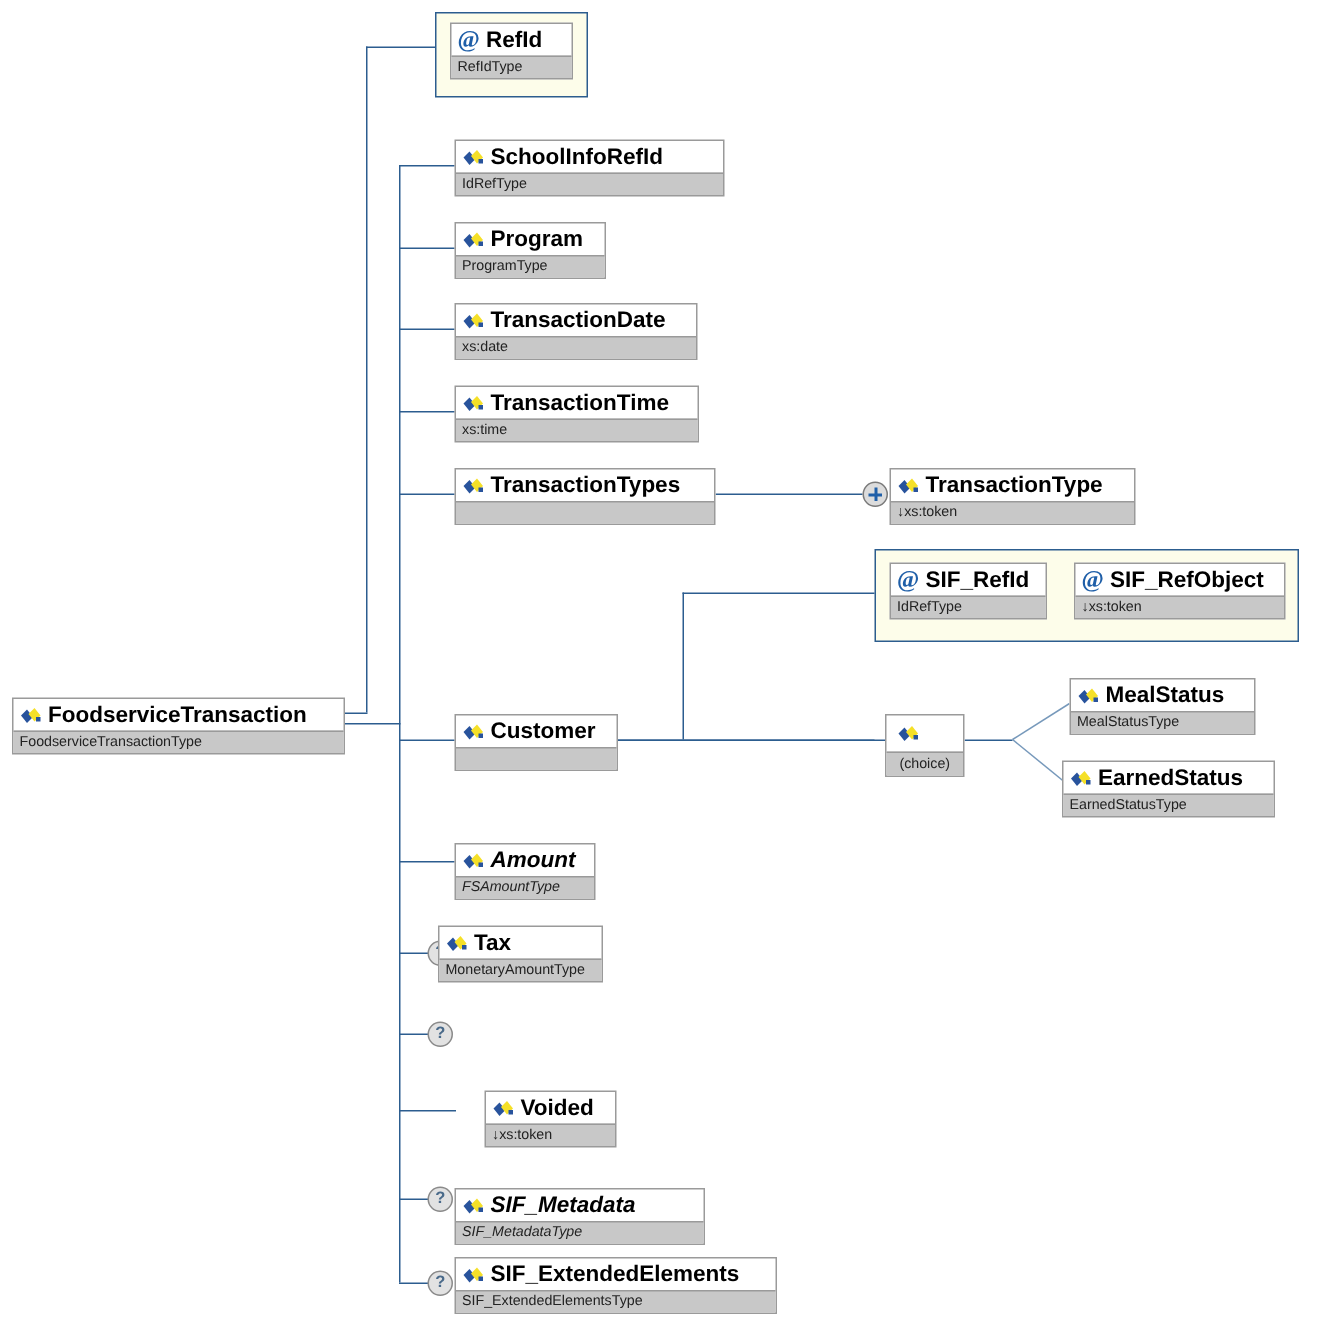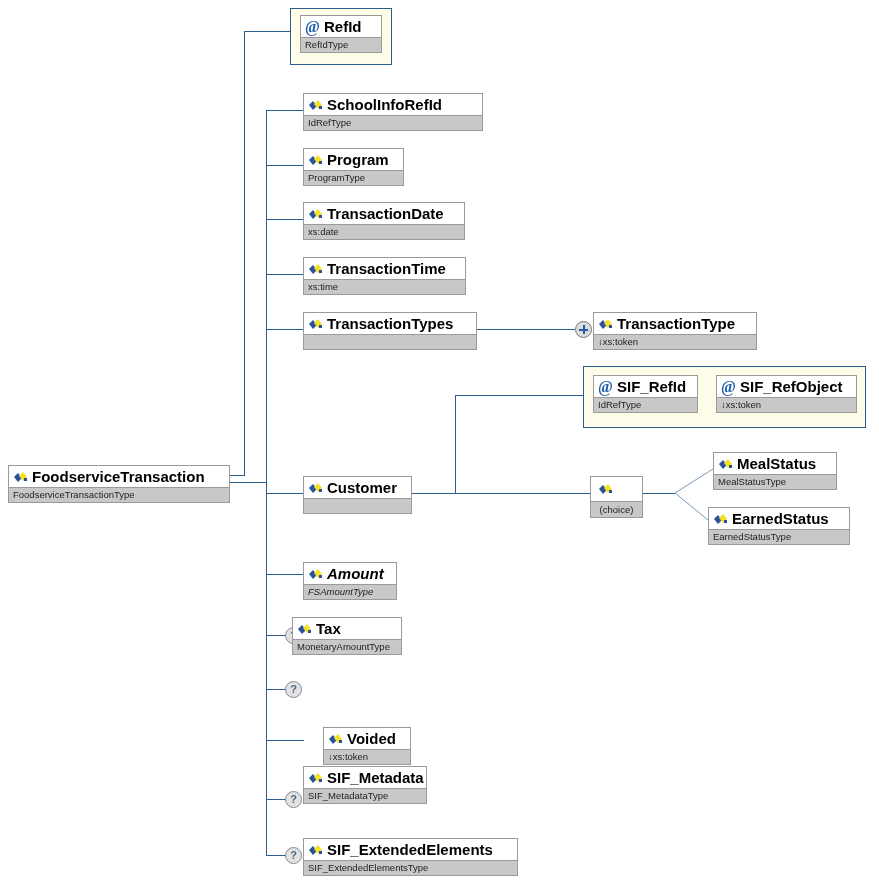--- a/index.html
+++ b/index.html
@@ -259,21 +259,21 @@
           </svg>
       </span>
       <span>Voided</span>
     </div>
     <div class="type">↓xs:token</div>
   </div>
 
   <div class="qmark" style="left:285px;top:791px;">
     <span>?</span>
   </div>
-  <div class="node" style="left:303px;top:766px;width:124px;">
+  <div class="node" style="left:303px;top:792px;width:167px;font-style:italic;">
     <div class="title">
       <span class="ico">
         <svg width="15" height="13" viewBox="0 0 15 13">
             <polygon points="1,6 5,2 9,7 5,11" fill="#28539c"></polygon>
             <polygon points="6,5 10,1 14,6 10,10" fill="#f5e028"></polygon>
             <rect x="11" y="7" width="3" height="3" fill="#28539c"></rect>
           </svg>
       </span>
       <span>SIF_Metadata</span>
     </div>

